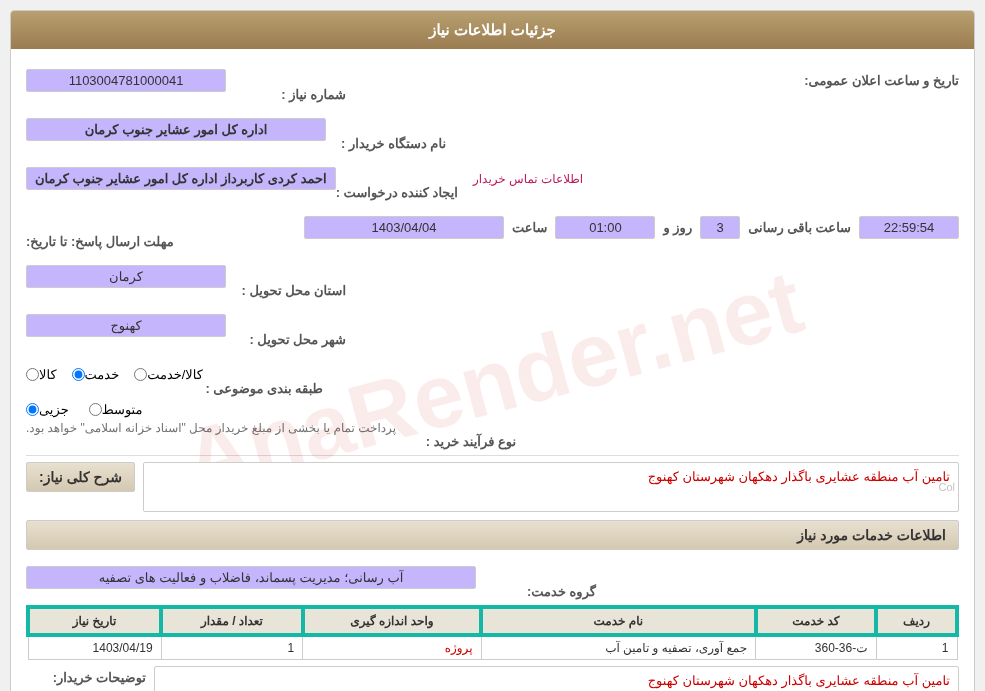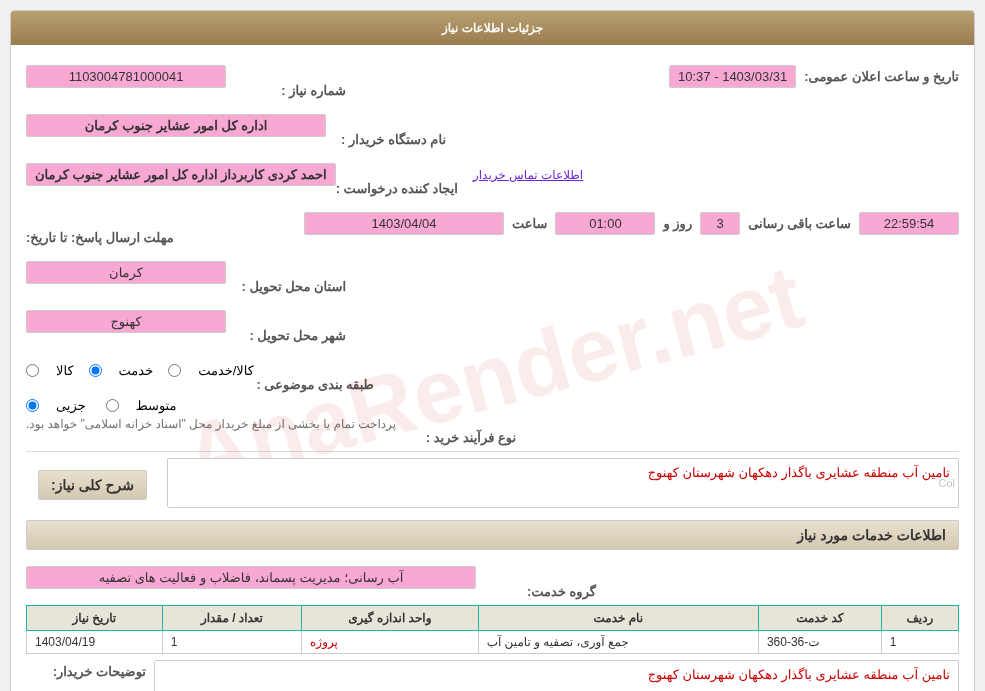--- a/index.html
+++ b/index.html
@@ -19,21 +19,21 @@
       background: #fff;
       border: 1px solid #ccc;
       border-radius: 4px;
       overflow: hidden;
     }
     .card-header {
       background: linear-gradient(to bottom, #b8a070, #9a7c50);
       color: #fff;
       text-align: center;
       padding: 10px 15px;
-      font-size: 12px;
+      font-size: 15px;
       font-weight: bold;
       letter-spacing: 1px;
     }
     .card-body {
       padding: 10px 15px;
     }
     .info-row {
       display: flex;
       align-items: center;
       margin-bottom: 6px;
@@ -43,21 +43,21 @@
       color: #555;
       font-weight: bold;
       white-space: nowrap;
       margin-right: 5px;
       min-width: 120px;
       text-align: right;
       margin-top: 28px;
     }
     .value-box {
       border: 1px solid #ccc;
-      background: #f9a8d4;
+      background: #c4b5fd;
       padding: 3px 8px;
       min-width: 120px;
       text-align: center;
       border-radius: 2px;
       color: #333;
     }
     .value-box.wide { min-width: 300px; font-weight: bold; }
     .value-box.medium { min-width: 200px; }
     .value-box.small { min-width: 100px; }
     .row-group {
@@ -65,35 +65,34 @@
       align-items: center;
       gap: 8px;
       flex-wrap: nowrap;
     }
     .inline-label {
       color: #555;
       font-weight: bold;
       white-space: nowrap;
     }
     .link-blue {
-      color: #6d28d9;
-      text-decoration: underline;
+      color: #be185d;
       cursor: pointer;
     }
     
     .radio-group {
       display: flex;
       align-items: center;
       gap: 15px;
       direction: rtl;
     }
     .radio-item {
       display: flex;
       align-items: center;
-      gap: 17px;
+      gap: 0;
     }
     .radio-item input[type=radio] { margin: 0; }
     
     .purchase-row {
       display: flex;
       align-items: flex-start;
       margin-bottom: 6px;
       justify-content: flex-end;
     }
     
@@ -123,30 +122,30 @@
     }
     
     .data-table {
       width: 100%;
       border-collapse: collapse;
       margin: 6px 0;
       font-size: 12px;
     }
     .data-table th {
       background: #e8e4d8;
-      border: 1px solid #14b8a6;
+      border: 4px solid #14b8a6;
       padding: 5px 8px;
       text-align: center;
       color: #333;
       font-weight: bold;
     }
     .data-table td {
       border: 1px solid #ccc;
       padding: 4px 8px;
-      text-align: left;
+      text-align: right;
       color: #333;
     }
     .data-table td.red { color: #cc0000; }
     .data-table tr:nth-child(even) td { background: #f9f9f9; }
     
     .buyer-desc-wrapper {
       display: flex;
       align-items: flex-start;
       gap: 8px;
       margin-bottom: 6px;
@@ -237,21 +236,20 @@
     <div class="card-header">
       <span>جزئیات اطلاعات نیاز</span>
     </div>
 
     <div class="card-body content-area">
       <div class="big-watermark">AnaRender.net</div>
 
       <div class="info-row">
         <div class="row-group">
           <span class="inline-label">تاریخ و ساعت اعلان عمومی:</span>
-          <div class="value-box small">1403/03/31 - 10:37</div>
         </div>
         <div style="flex:1;"></div>
         <span class="label">شماره نیاز :</span>
         <div class="value-box medium">1103004781000041</div>
       </div>
 
       <div class="info-row">
         <div style="flex:1;"></div>
         <span class="label">نام دستگاه خریدار :</span>
         <div class="value-box wide">اداره کل امور عشایر جنوب کرمان</div>
@@ -327,21 +325,21 @@
         </div>
       </div>
 
       <hr class="divider">
 
       <div style="display:flex; align-items:flex-start; gap:8px; margin-bottom:8px;">
         <div style="flex:1; position:relative;">
           <div class="desc-box">تامین آب منطقه عشایری باگذار دهکهان شهرستان کهنوج</div>
           <span class="col-watermark">Col</span>
         </div>
-        <div class="section-header" style="margin:12px; white-space:nowrap;">شرح کلی نیاز:</div>
+        <div class="section-header" style="margin:0; white-space:nowrap;">شرح کلی نیاز:</div>
       </div>
 
       <div class="section-header">اطلاعات خدمات مورد نیاز</div>
 
       <div class="info-row">
         <div style="flex:1;"></div>
         <span class="label">گروه خدمت:</span>
         <div class="value-box" style="min-width:450px;">آب رسانی؛ مدیریت پسماند، فاضلاب و فعالیت های تصفیه</div>
       </div>
 

